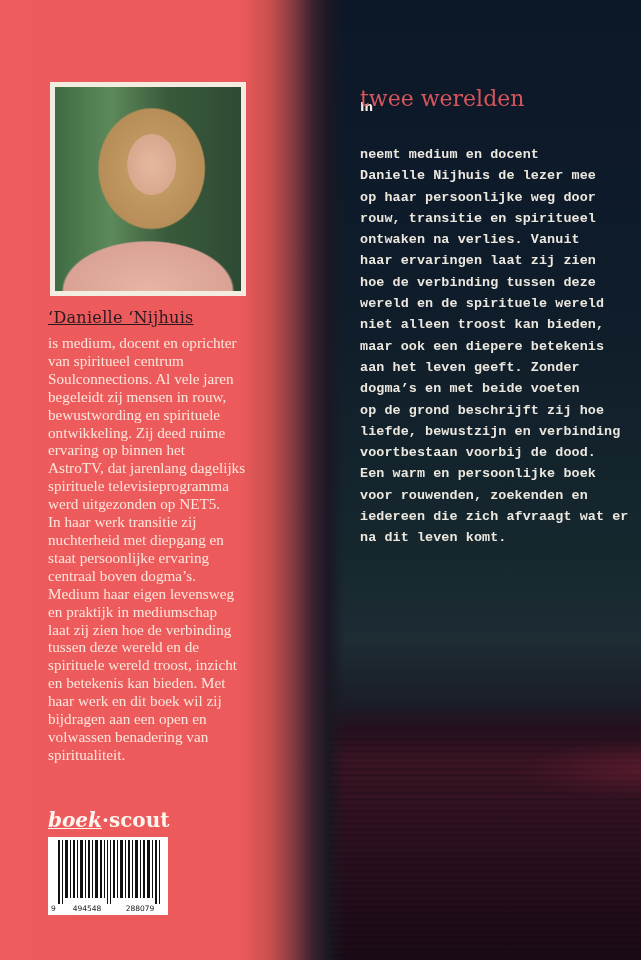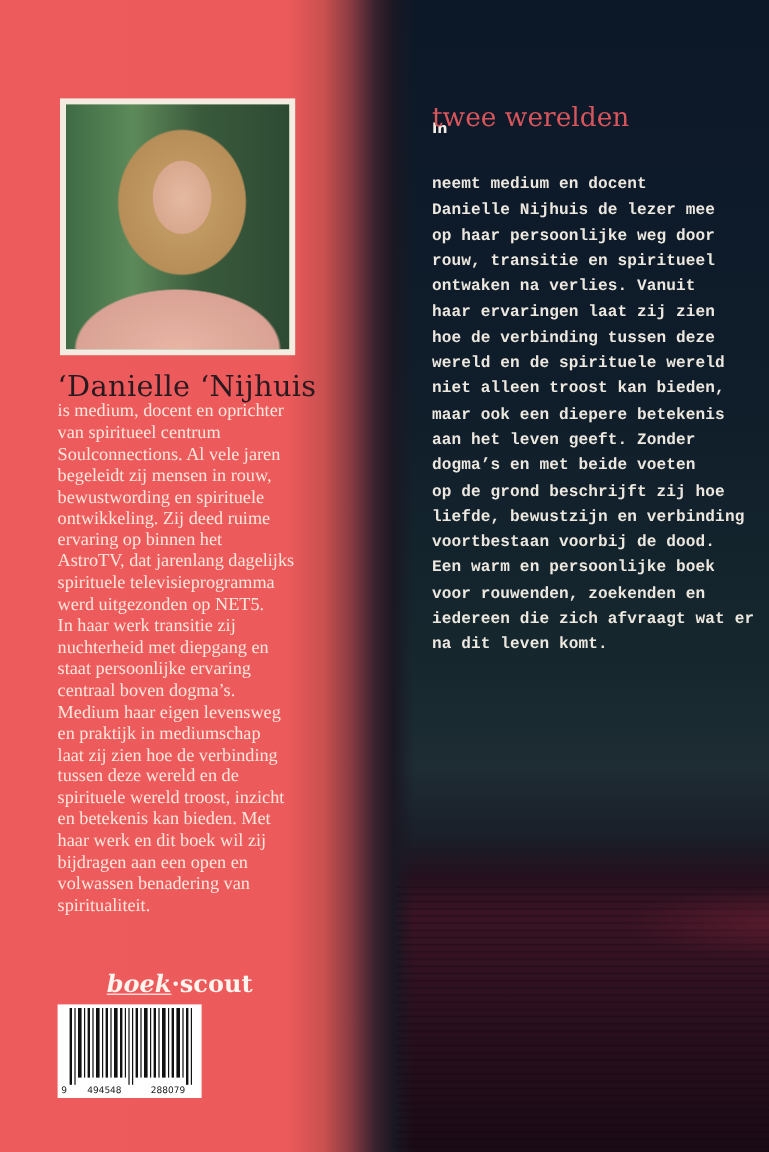--- a/index.html
+++ b/index.html
@@ -32,22 +32,22 @@
   .photo {
     width: 100%; height: 100%;
     background:
       radial-gradient(ellipse 40px 50px at 52% 38%, #e4b9a0 0%, #d9a88e 60%, rgba(0,0,0,0) 62%),
       radial-gradient(ellipse 75px 85px at 52% 40%, #c9a36a 0%, #b78d58 70%, rgba(0,0,0,0) 72%),
       radial-gradient(ellipse 120px 70px at 50% 100%, #e8b4a4 0%, #d9a294 70%, rgba(0,0,0,0) 72%),
       linear-gradient(to right, #3f6b45 0%, #5d8a5a 30%, #3a5a3c 60%, #2d4b33 100%);
   }
   .author-name {
     position: absolute; left: 48px; top: 308px;
-    font-family: "DejaVu Serif", serif; font-size: 24px; color: #2a1a20;
-    letter-spacing: 0.3px; margin: 0; font-weight: normal;
+    font-family: "DejaVu Serif", serif; font-size: 16px; color: #2a1a20;
+    letter-spacing: 0.3px; margin: 0; font-weight: normal; text-decoration: underline;
   }
   .bio {
     position: absolute; left: 48px; top: 334px; width: 260px;
     font-family: "Liberation Serif", serif; font-size: 15.2px; line-height: 17.9px;
     color: #fde6dc; margin: 0;
   }
   .bio span { display: block; white-space: nowrap; }
   .intro {
     position: absolute; left: 360px; top: 88px; width: 270px;
   }
@@ -64,21 +64,21 @@
   .intro-title span { display: block; }
   .intro-title span.l2 { margin-left: -22px; }
   .intro-body {
     position: absolute; left: 0; top: 56px; margin: 0;
     font-family: Liberation Mono, monospace; font-weight: bold; font-size: 13.4px;
     line-height: 21.3px; color: #ece8df; letter-spacing: 0.1px;
   }
   .intro-body span { display: block; white-space: nowrap; }
   .publisher {
     position: absolute; left: 48px; top: 808px;
-    font-family: "DejaVu Serif", serif; font-weight: bold; font-size: 20px; color: #fff4ee; margin-left: 41px;
+    font-family: "DejaVu Serif", serif; font-weight: bold; font-size: 20px; color: #fff4ee;
   }
   .publisher .p1 { font-style: italic; text-decoration: underline; text-decoration-thickness: 1px; }
   .barcode {
     position: absolute; left: 48px; top: 837px; width: 120px; height: 78px;
     background: #ffffff; box-sizing: border-box; padding: 3px 4px 0 4px;
   }
   .bars { position: relative; height: 58px; margin-left: 6px; }
   .bars i { position: absolute; top: 0; background: #111; display: block; }
   .digits {
     position: absolute; left: 3px; bottom: 2px; width: 114px;

